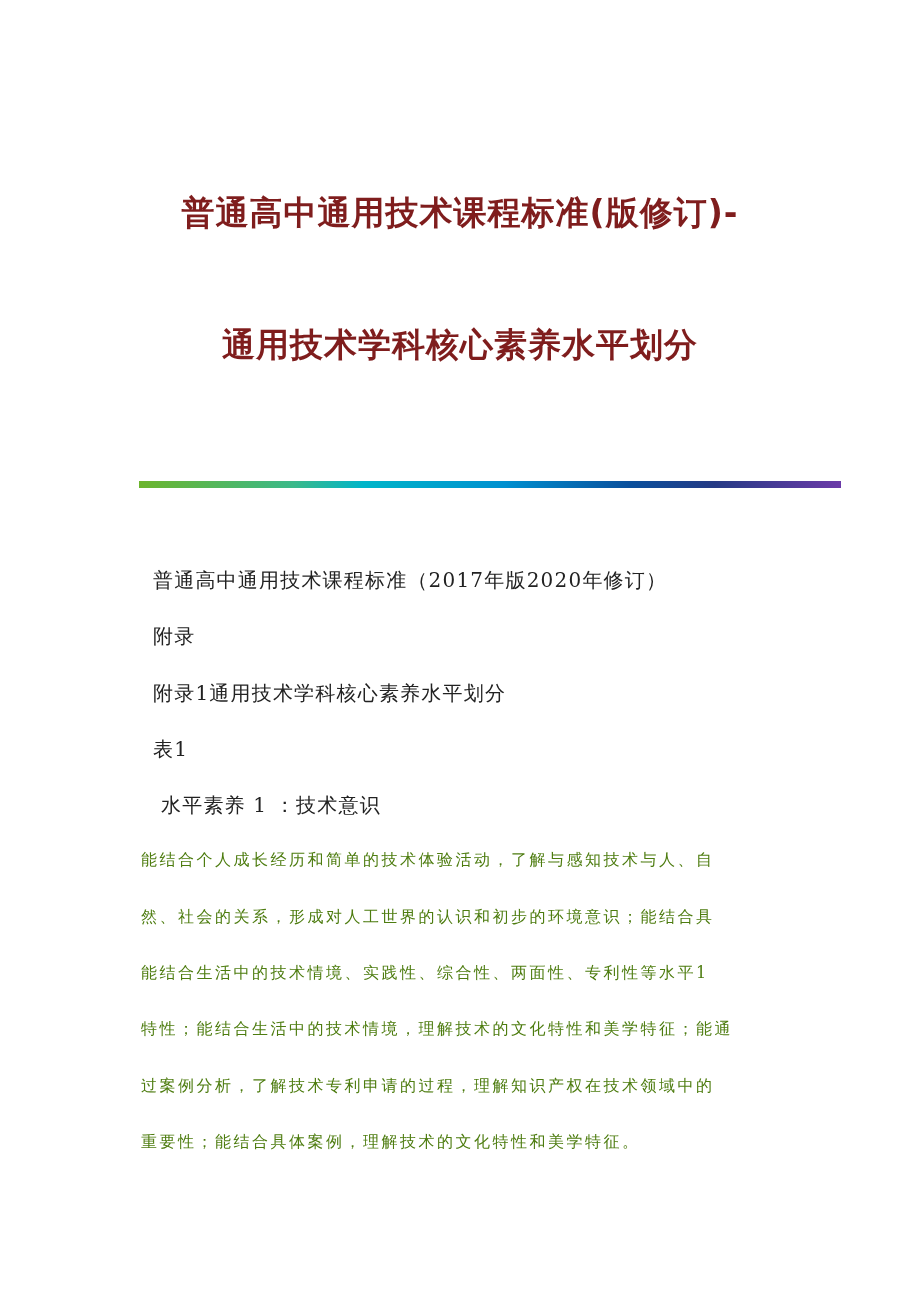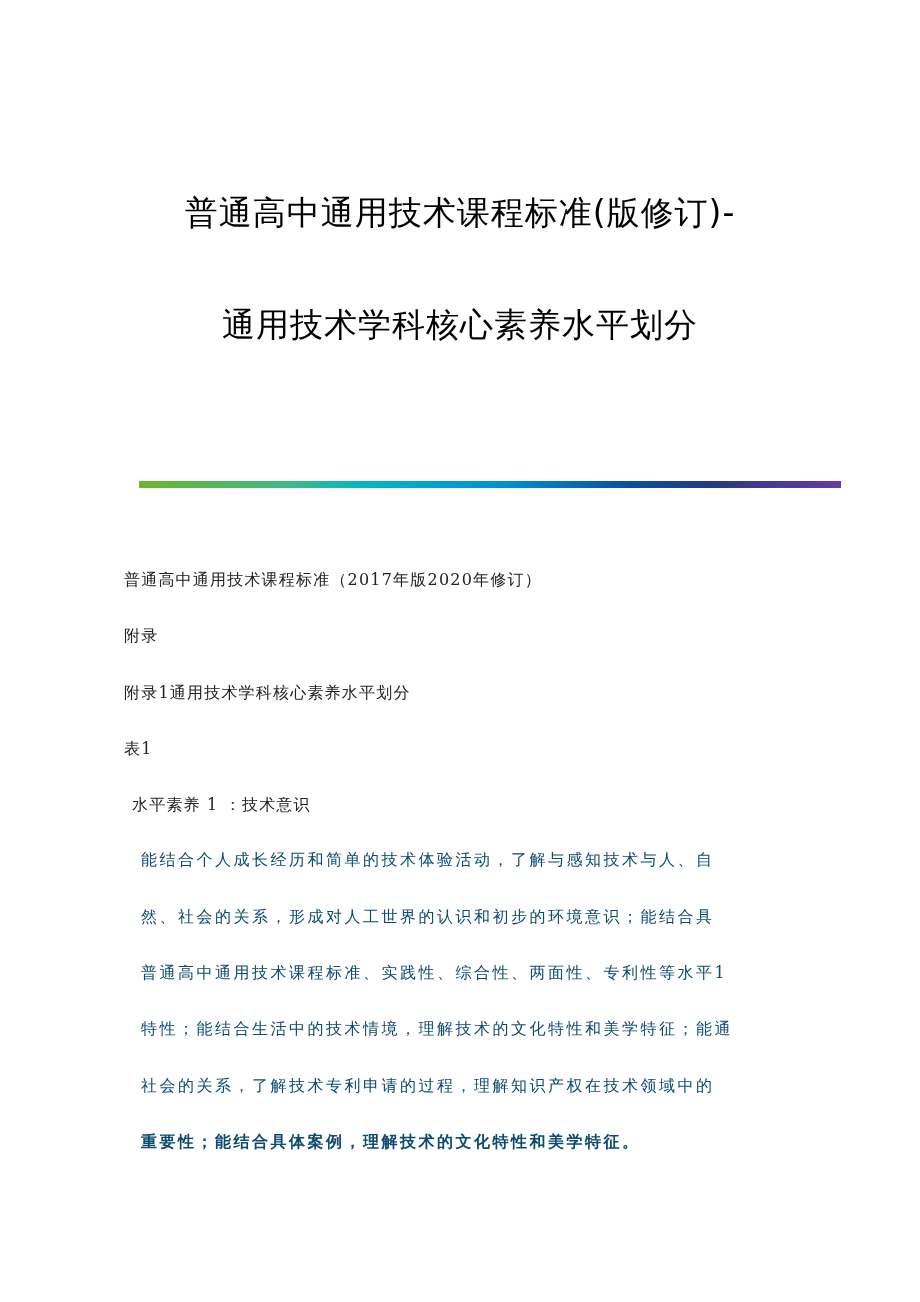--- a/index.html
+++ b/index.html
@@ -14,49 +14,49 @@
       overflow: hidden;
       color: #000;
     }
     .title {
       position: absolute;
       left: 0;
       width: 920px;
       text-align: center;
       font-family: "DejaVu Sans", sans-serif;
       font-size: 33px;
-      font-weight: normal;
+      font-weight: bold;
       letter-spacing: 1px;
-      color: #000000;
+      color: #7f1d1d;
       line-height: 40px;
     }
     .title-line-1 { top: 193px; }
-    .title-line-2 { top: 305px; }
+    .title-line-2 { top: 325px; }
 
     .divider {
       position: absolute;
       left: 139px;
       top: 481px;
       width: 702px;
       height: 7px;
       background: linear-gradient(to right,
         #6cb52d 0%,
         #3bb98a 22%,
         #00b5c9 32%,
         #0090d0 52%,
         #0a4f9c 70%,
         #253a85 82%,
         #6b3aa8 100%);
     }
 
     .body-text {
       position: absolute;
-      left: 124px;
+      left: 153px;
       font-family: "DejaVu Serif", serif;
-      font-size: 16px;
+      font-size: 20px;
       color: #222;
       white-space: nowrap;
       line-height: 20px;
       letter-spacing: 1.2px;
     }
     .l1 { top: 570px; }
     .l2 { top: 626px; }
     .l3 { top: 683px; }
     .l4 { top: 739px; }
     .l5 { top: 795px; margin-left: 8px; }
@@ -65,21 +65,21 @@
       position: absolute;
       left: 141px;
       top: 850px;
       width: 600px;
     }
     .para-line {
       position: absolute;
       left: 0;
       font-family: "DejaVu Serif", serif;
       font-size: 16px;
-      color: #0c4a6e;
+      color: #4d7c0f;
       white-space: nowrap;
       line-height: 20px;
       letter-spacing: 2.5px;
     }
   </style>
 </head>
 <body>
 
 <div class="title title-line-1">普通高中通用技术课程标准(版修订)-</div>
 <div class="title title-line-2">通用技术学科核心素养水平划分</div>
@@ -88,17 +88,17 @@
 
 <div class="body-text l1">普通高中通用技术课程标准（2017年版2020年修订）</div>
 <div class="body-text l2">附录</div>
 <div class="body-text l3">附录1通用技术学科核心素养水平划分</div>
 <div class="body-text l4">表1</div>
 <div class="body-text l5">水平素养 1 ：技术意识</div>
 
 <div class="para">
   <div class="para-line" style="top:0px;">能结合个人成长经历和简单的技术体验活动，了解与感知技术与人、自</div>
   <div class="para-line" style="top:57px;text-align:right;">然、社会的关系，形成对人工世界的认识和初步的环境意识；能结合具</div>
-  <div class="para-line" style="top:113px;">普通高中通用技术课程标准、实践性、综合性、两面性、专利性等水平1</div>
+  <div class="para-line" style="top:113px;">能结合生活中的技术情境、实践性、综合性、两面性、专利性等水平1</div>
   <div class="para-line" style="top:169px;">特性；能结合生活中的技术情境，理解技术的文化特性和美学特征；能通</div>
-  <div class="para-line" style="top:226px;">社会的关系，了解技术专利申请的过程，理解知识产权在技术领域中的</div>
-  <div class="para-line" style="top:282px;font-weight:bold;">重要性；能结合具体案例，理解技术的文化特性和美学特征。</div>
+  <div class="para-line" style="top:226px;">过案例分析，了解技术专利申请的过程，理解知识产权在技术领域中的</div>
+  <div class="para-line" style="top:282px;">重要性；能结合具体案例，理解技术的文化特性和美学特征。</div>
 </div>
 
 </body></html>

